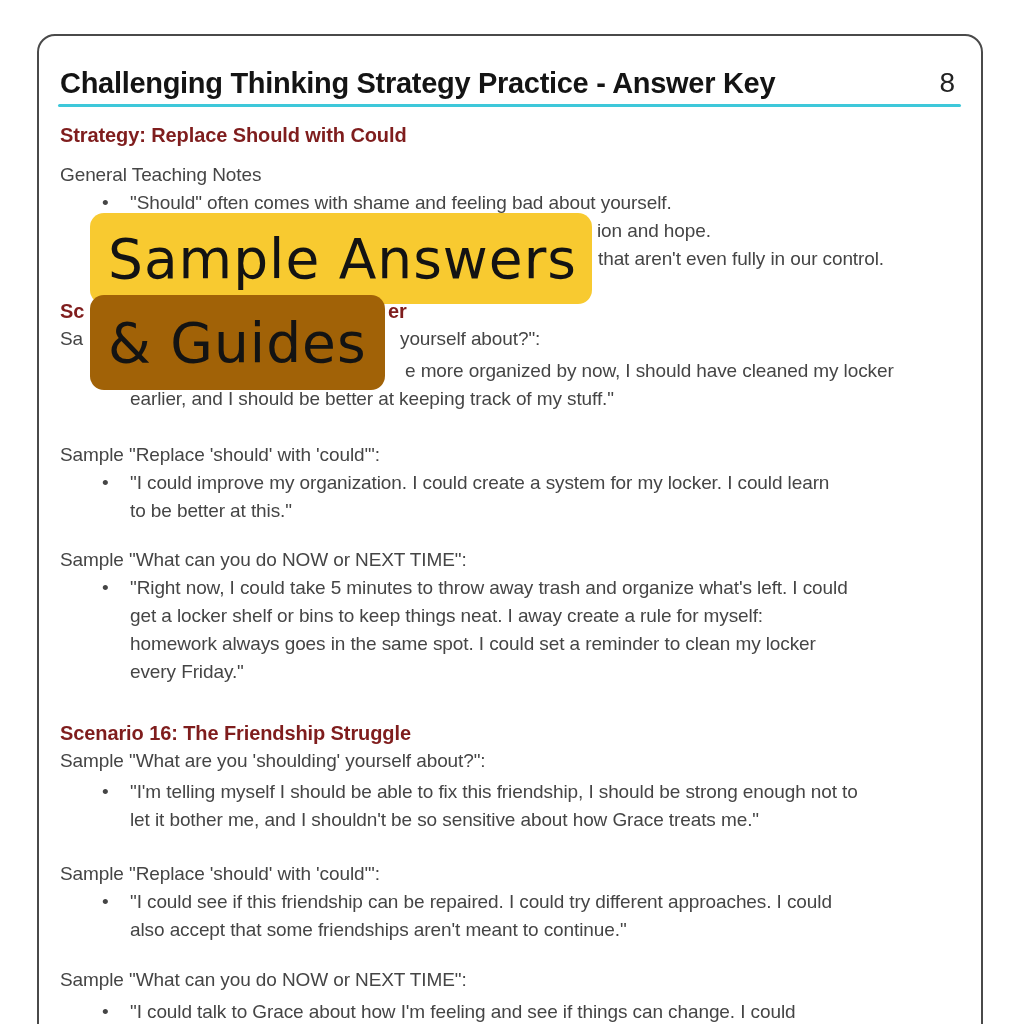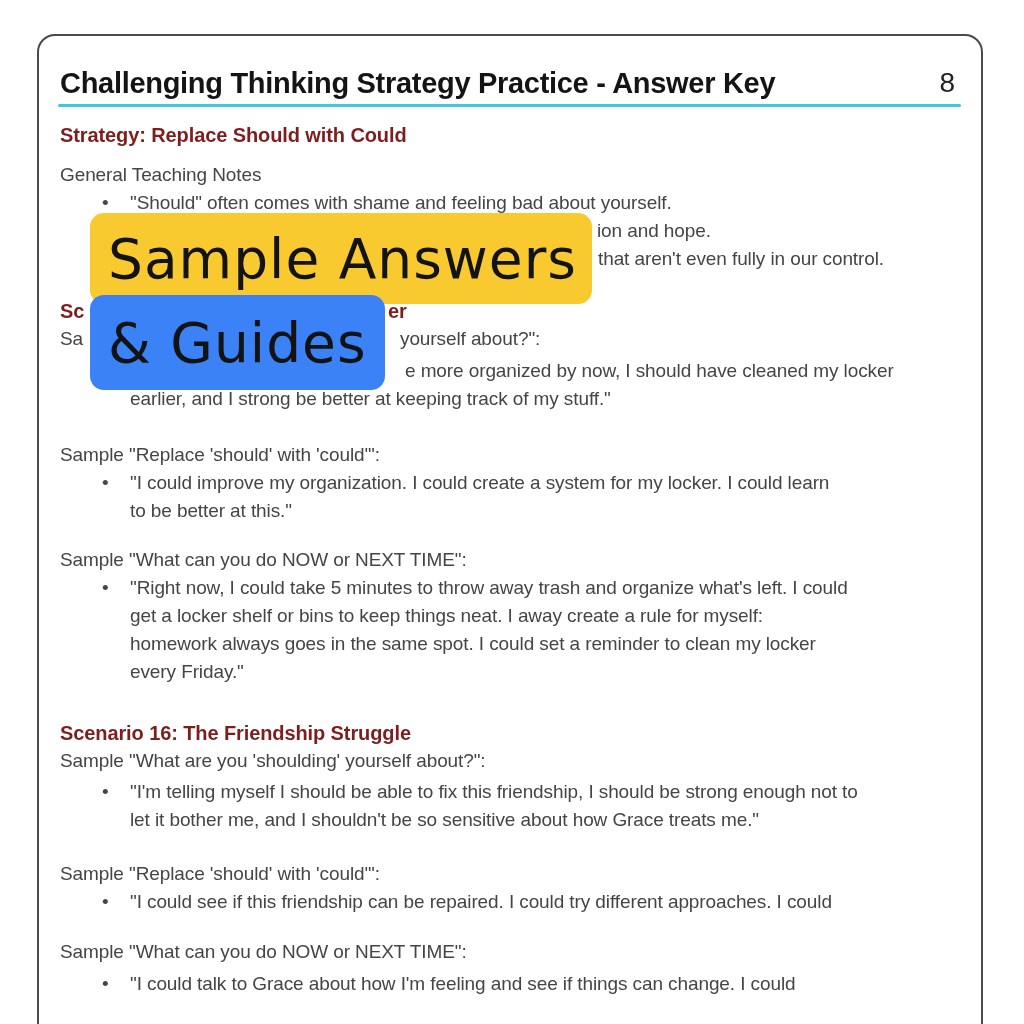--- a/index.html
+++ b/index.html
@@ -126,21 +126,21 @@
     <span class="abs h" style="left:0">Sc</span>
     <span class="abs h" style="left:328px">er</span>
   </div>
   <div class="line">
     <span class="abs" style="left:0">Sa</span>
     <span class="abs" style="left:340px">yourself about?":</span>
   </div>
   <div class="line mt4">
     <span class="abs" style="left:345px">e more organized by now, I should have cleaned my locker</span>
   </div>
-  <div class="line bullet-line">earlier, and I strong be better at keeping track of my stuff."</div>
+  <div class="line bullet-line">earlier, and I should be better at keeping track of my stuff."</div>
 
   <div class="line mt28">Sample "Replace 'should' with 'could'":</div>
   <div class="line bullet-line">
     <span class="dot">•</span>
     <span>"I could improve my organization. I could create a system for my locker. I could learn</span>
   </div>
   <div class="line bullet-line">to be better at this."</div>
 
   <div class="line mt21">Sample "What can you do NOW or NEXT TIME":</div>
   <div class="line bullet-line">
@@ -157,27 +157,28 @@
     <span class="dot">•</span>
     <span>"I'm telling myself I should be able to fix this friendship, I should be strong enough not to</span>
   </div>
   <div class="line bullet-line">let it bother me, and I shouldn't be so sensitive about how Grace treats me."</div>
 
   <div class="line mt26">Sample "Replace 'should' with 'could'":</div>
   <div class="line bullet-line">
     <span class="dot">•</span>
     <span>"I could see if this friendship can be repaired. I could try different approaches. I could</span>
   </div>
+  <div class="line bullet-line">also accept that some friendships aren't meant to continue."</div>
 
   <div class="line mt22">Sample "What can you do NOW or NEXT TIME":</div>
   <div class="line bullet-line mt4">
     <span class="dot">•</span>
     <span>"I could talk to Grace about how I'm feeling and see if things can change. I could</span>
   </div>
 
 </div>
 
 <div class="overlay-badge overlay-top" style="background-color: rgb(248, 202, 48);">
   <span>Sample Answers</span>
 </div>
-<div class="overlay-badge overlay-bottom" style="background-color: #3b82f6; align-items: center;">
+<div class="overlay-badge overlay-bottom" style="background-color: #a16207; align-items: center;">
   <span>&amp; Guides</span>
 </div>
 
 </body></html>

